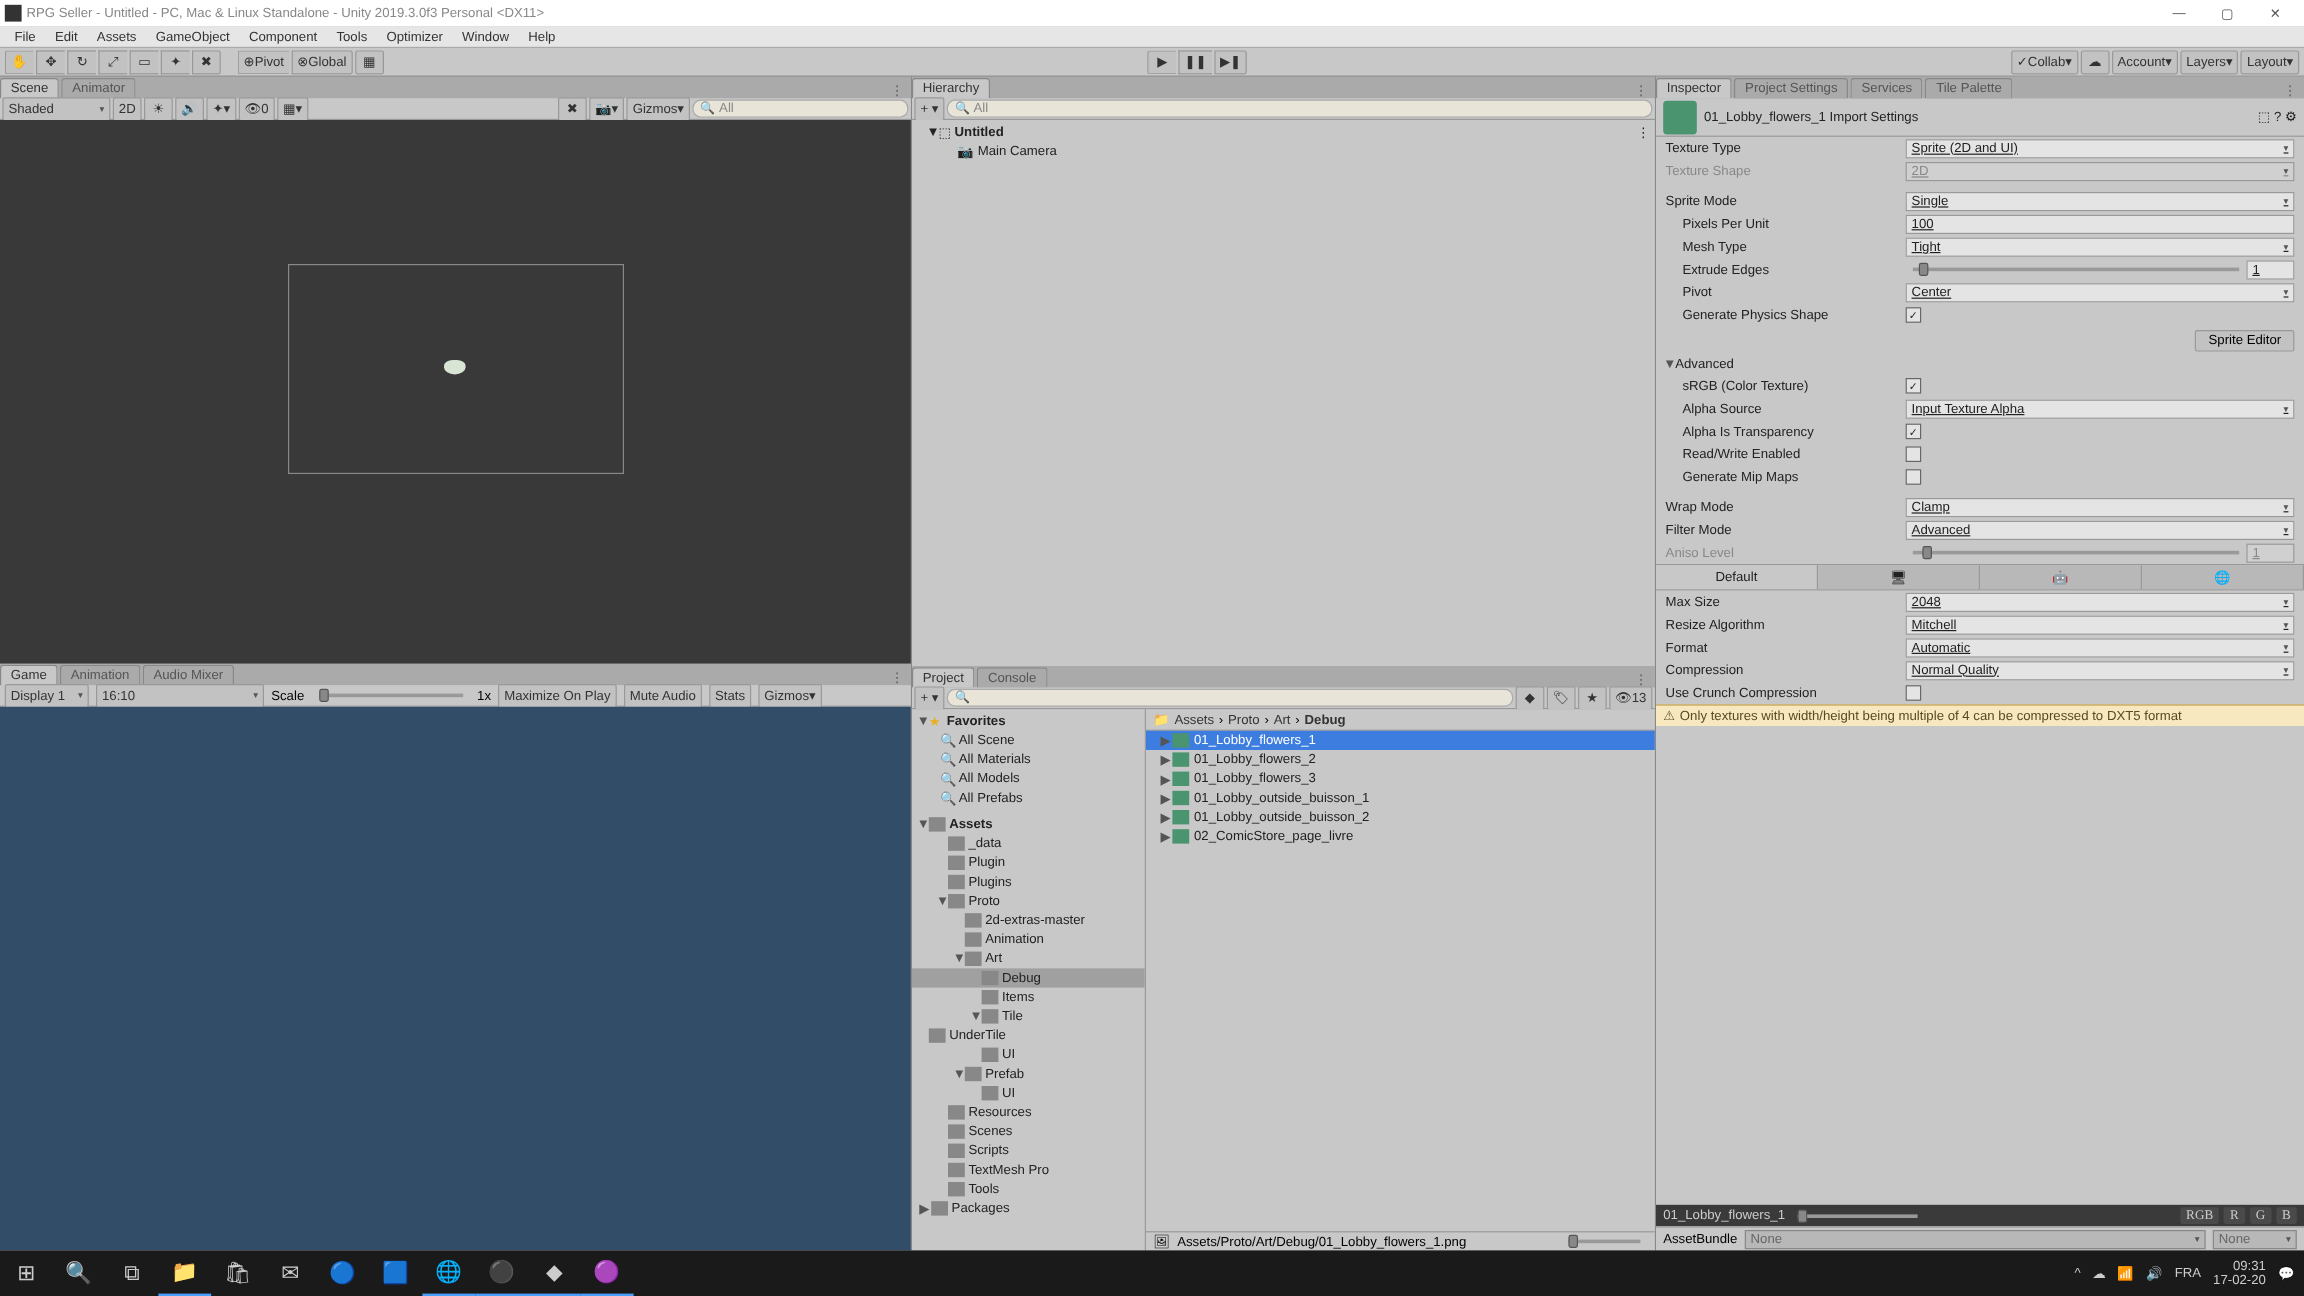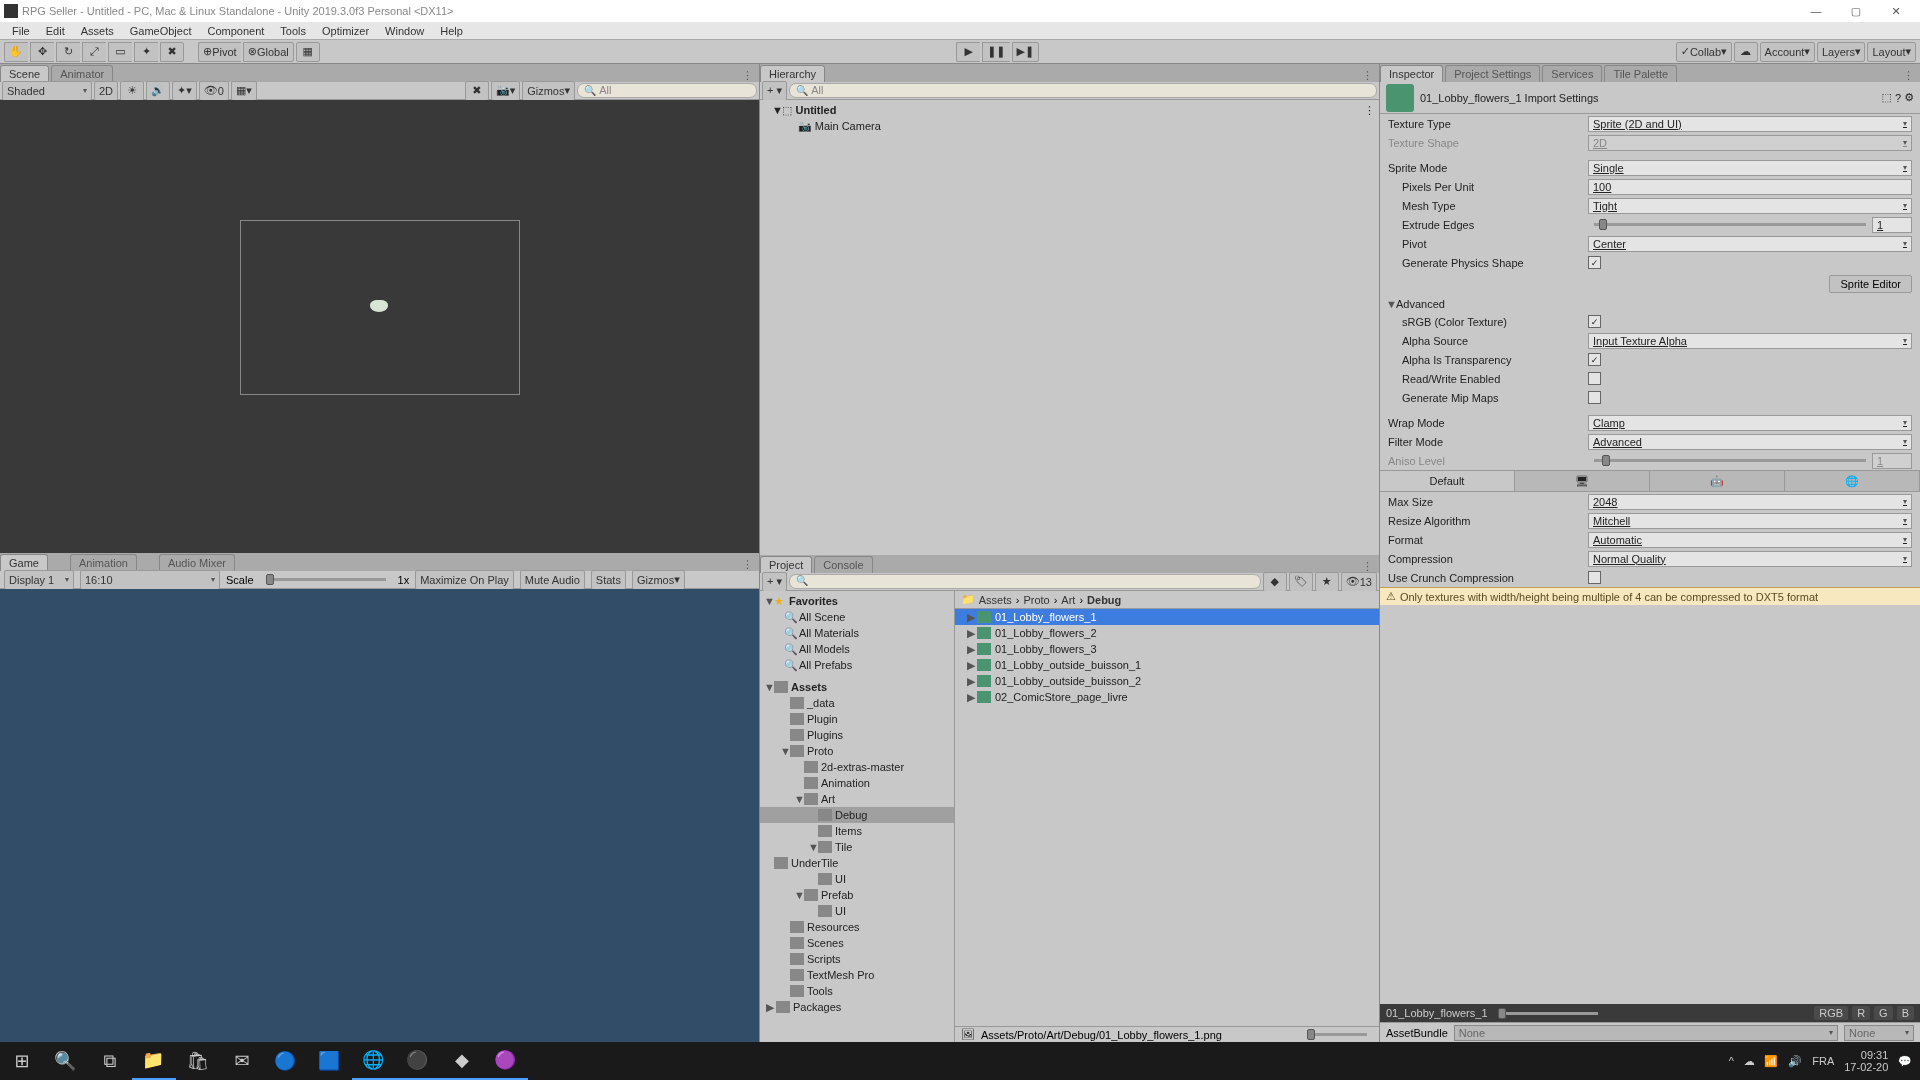--- a/index.html
+++ b/index.html
@@ -19,21 +19,21 @@
 .left-col { width: 760px; display: flex; flex-direction: column; border-right: 1px solid #888; }
 .mid-col { width: 620px; display: flex; flex-direction: column; border-right: 1px solid #888; }
 .right-col { flex: 1; display: flex; flex-direction: column; background: #c8c8c8; }
 .tabbar { height: 18px; background: #aaa; display: flex; align-items: flex-end; font-size: 11px; }
 .tab { padding: 2px 8px; background: #c8c8c8; border: 1px solid #888; border-bottom: none; border-radius: 3px 3px 0 0; margin-right: 2px; color: #333; }
 .tab.inactive { background: #aaa; color: #555; }
 .panel-toolbar { height: 18px; background: #c8c8c8; border-bottom: 1px solid #999; display: flex; align-items: center; padding: 0 2px; gap: 2px; font-size: 10px; color: #333; }
 .scene-view { flex: 1; background: #393939; position: relative; }
 .scene-rect { position: absolute; top: 120px; left: 240px; width: 280px; height: 175px; border: 1px solid #888; }
 .scene-sprite { position: absolute; top: 200px; left: 370px; width: 18px; height: 12px; background: #d8e4d4; border-radius: 40% 40% 50% 50%; }
-.game-tabs { height: 18px; background: #aaa; display: flex; gap: 20px; }
+.game-tabs { height: 18px; background: #aaa; display: flex; }
 .game-toolbar { height: 18px; background: #c8c8c8; border-bottom: 1px solid #999; display: flex; align-items: center; padding: 0 4px; gap: 6px; font-size: 10px; }
 .game-view { flex: 1; background: #314d68; }
 .hierarchy-body { flex: 1; background: #c8c8c8; font-size: 11px; padding: 2px 4px; color: #222; }
 .hrow { display: flex; align-items: center; height: 16px; padding-left: 8px; }
 .hrow .fold { width: 10px; }
 .project-panel { flex: 1; display: flex; background: #c8c8c8; }
 .project-tree { width: 195px; border-right: 1px solid #999; font-size: 11px; padding: 2px 0; overflow: hidden; }
 .project-files { flex: 1; display: flex; flex-direction: column; }
 .tree-row { display: flex; align-items: center; height: 16px; padding-left: 4px; color: #222; }
 .tree-row.sel { background: #a0a0a0; }
@@ -58,21 +58,21 @@
 .insp-row .fld { flex: 1; height: 16px; background: #e4e4e4; border: 1px solid #999; padding: 0 4px; display: flex; align-items: center; justify-content: space-between; text-decoration: underline; }
 .insp-row .chk { width: 13px; height: 13px; border: 1px solid #666; background: #e4e4e4; display: inline-flex; align-items: center; justify-content: center; font-size: 9px; }
 .insp-section-head { display: flex; align-items: center; padding: 2px 6px; font-size: 11px; }
 .btn-right { height: 18px; padding: 0 10px; background: #c2c2c2; border: 1px solid #999; border-radius: 2px; font-size: 11px; }
 .platform-row { height: 22px; display: flex; border-top: 1px solid #999; border-bottom: 1px solid #999; }
 .platform-cell { flex: 1; display: flex; align-items: center; justify-content: center; border-right: 1px solid #999; background: #b8b8b8; }
 .platform-cell.active { background: #c8c8c8; }
 .warn-row { background: #f7e8c0; border-top: 1px solid #c0a050; padding: 2px 6px; font-size: 10px; color: #5a4a20; display:flex; align-items:center; gap:4px;}
 .preview-head { height: 18px; background: #3a3a3a; color: #ccc; display: flex; align-items: center; padding: 0 6px; font-size: 10px; gap: 4px; }
 .preview-head .spacer { flex: 1; }
-.preview-head .pbtn { padding: 1px 5px; background: #4a4a4a; border-radius: 2px; }
+.preview-head .pbtn { padding: 1px 5px; background: #4a4a4a; border-radius: 2px; font-family: Liberation Serif, serif; }
 .preview-body { height: 218px; background: #3a3a3a; display: flex; align-items: center; justify-content: center; position: relative; }
 .preview-checker { width: 185px; height: 175px; background: repeating-conic-gradient(#bbb 0% 25%, #888 0% 50%) 50% / 16px 16px; position: relative; }
 .preview-plant { position: absolute; inset: 8px 8px 2px 8px; background: radial-gradient(circle at 50% 35%, #2fa57a 0%, #1a6b4e 45%, transparent 46%), radial-gradient(circle at 30% 55%, #3ab584 0%, transparent 40%), radial-gradient(circle at 70% 55%, #3ab584 0%, transparent 40%); }
 .preview-stems { position: absolute; bottom: 2px; left: 50%; transform: translateX(-50%); width: 60px; height: 45px; background: linear-gradient(#2a8a60,#2a8a60) 50% 0/3px 100% no-repeat, linear-gradient(#2a8a60,#2a8a60) 30% 0/3px 85% no-repeat, linear-gradient(#2a8a60,#2a8a60) 70% 0/3px 85% no-repeat; }
 .preview-info { position: absolute; bottom: 2px; width: 100%; text-align: center; color: #ddd; font-size: 10px; }
 .assetbundle-row { height: 20px; background: #c8c8c8; border-top: 1px solid #999; display: flex; align-items: center; padding: 0 6px; gap: 6px; font-size: 11px; }
 .ab-dd { flex: 1; height: 16px; background: #b8b8b8; border: 1px solid #888; padding: 0 4px; display: flex; align-items: center; justify-content: space-between; color: #666; }
 .taskbar { position: absolute; bottom: 0; left: 0; right: 0; height: 38px; background: #1a1a1a; display: flex; align-items: center; }
 .taskbar .tb-icon { width: 44px; height: 38px; display: flex; align-items: center; justify-content: center; color: #ccc; font-size: 18px; }
 .taskbar .tb-icon.active { border-bottom: 2px solid #4aa0ff; }

